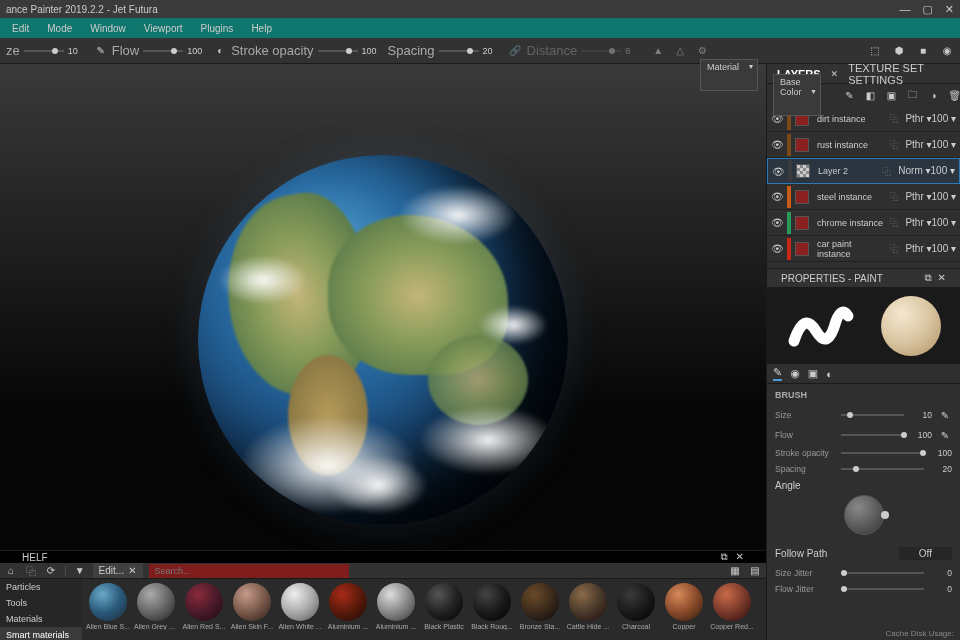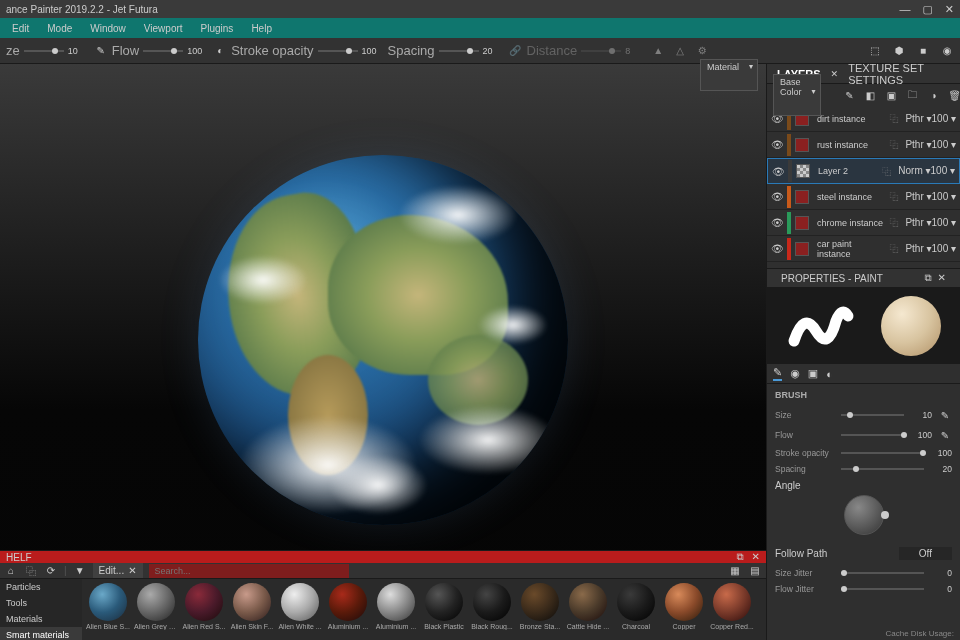--- a/index.html
+++ b/index.html
@@ -29,21 +29,21 @@
 .l3{width:80px;height:120px;left:90px;top:200px;border-radius:50%;background:radial-gradient(ellipse,#b59a5a,#7a6a3a)}
 .l4{width:100px;height:90px;left:230px;top:180px;border-radius:50%;opacity:.8}
 .cloud{position:absolute;background:radial-gradient(ellipse,rgba(255,255,255,.95),rgba(255,255,255,0) 70%);filter:blur(2px)}
 .c1{width:120px;height:60px;left:200px;top:30px}
 .c2{width:180px;height:100px;left:40px;top:260px}
 .c3{width:140px;height:70px;left:220px;top:250px}
 .c4{width:90px;height:50px;left:20px;top:100px}
 .c5{width:70px;height:40px;left:280px;top:150px}
 .c6{width:100px;height:60px;left:130px;top:300px}
 .shelf{position:absolute;bottom:0;left:0;right:194px;height:90px;background:#2a2a2a;border-top:1px solid #1a1a1a;display:flex;flex-direction:column}
-.shelf-header{height:14px;display:flex;align-items:center;padding:0 6px;justify-content:space-between;background:#b91c1c}
+.shelf-header{height:14px;display:flex;align-items:center;padding:0 22px;justify-content:space-between;background:#000000}
 .shelf-toolbar{height:20px;display:flex;align-items:center;padding:0 4px;gap:6px;background:#323232;border-bottom:1px solid #1a1a1a}
 .shelf-toolbar .tab{background:#404040;padding:2px 6px;display:flex;align-items:center;gap:4px;font-size:9px}
 .shelf-toolbar input{background:#7f1d1d;border:none;padding:2px 6px;color:#aaa;font-size:9px;width:200px}
 .shelf-body{flex:1;display:flex}
 .shelf-cats{width:82px;background:#262626;display:flex;flex-direction:column}
 .shelf-cats div{padding:3px 6px;font-size:9px;cursor:pointer}
 .shelf-cats div.active{background:#3a3a3a;color:#fff}
 .shelf-items{flex:1;display:flex;align-items:flex-start;gap:4px;padding:4px;overflow:hidden}
 .mat-thumb{width:44px;display:flex;flex-direction:column;align-items:center;gap:2px;cursor:pointer}
 .mat-ball{width:38px;height:38px;border-radius:50%}

